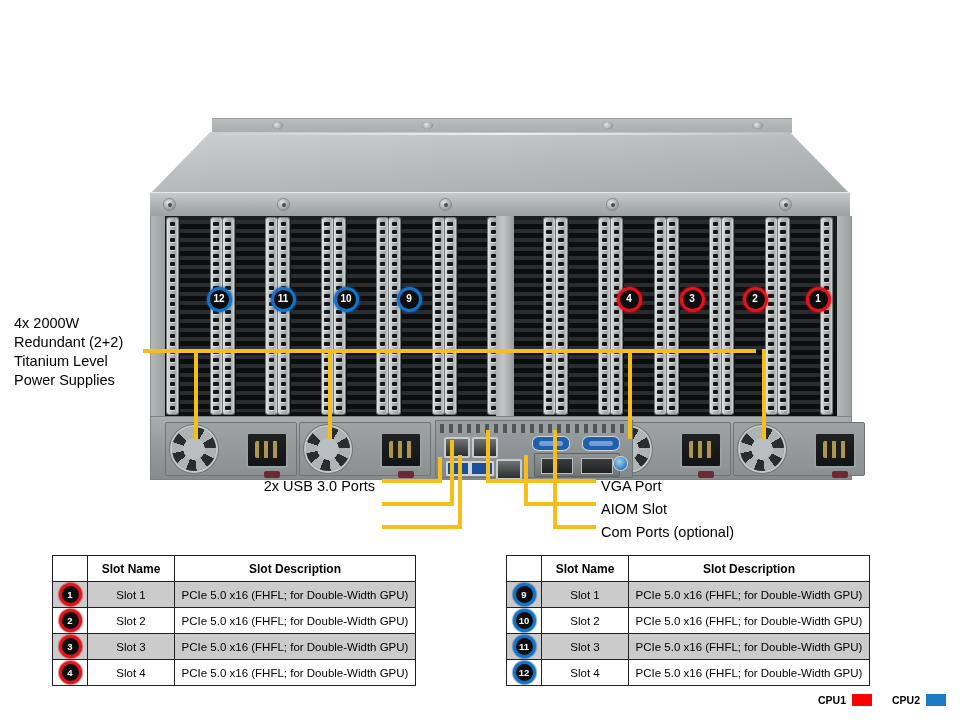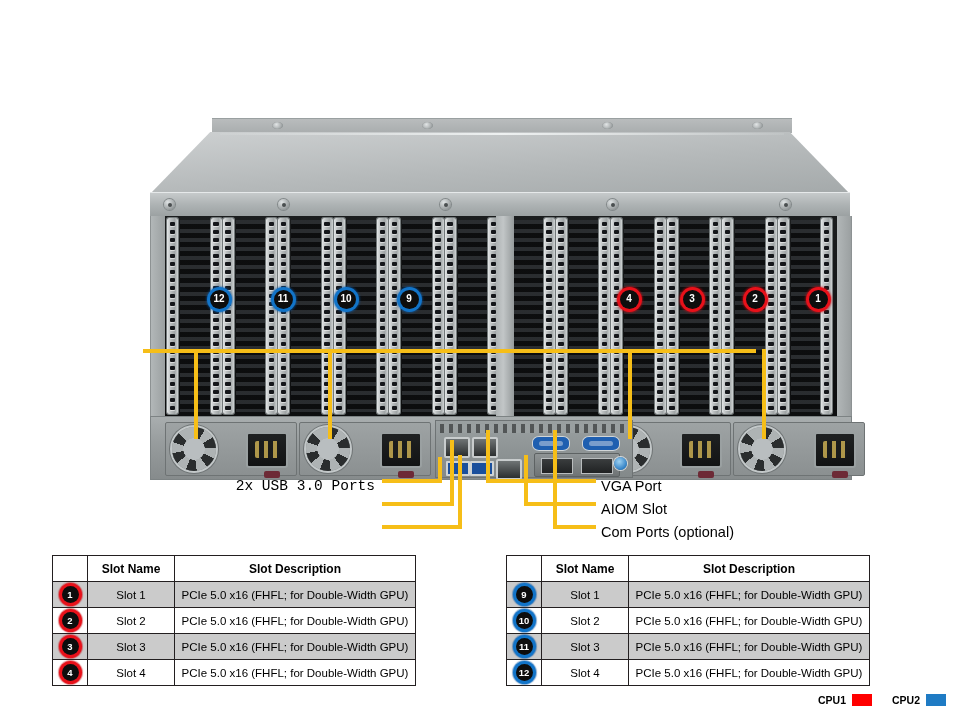--- a/index.html
+++ b/index.html
@@ -197,21 +197,21 @@
     background:#0d0d0d;
     box-shadow:0 0 0 3px #1274c8, 0 0 2px 4px rgba(10,90,170,.55);
   }
 
   
   .lead{position:absolute;background:#F6BE18;z-index:9;}
   .lead.h{height:4px;}
   .lead.v{width:4px;}
 
   .callout-text{position:absolute;font-size:14.5px;line-height:19px;z-index:10;white-space:nowrap;}
-  .callout-text.right{text-align:right;font-family:Liberation Mono, monospace;}
+  .callout-text.right{text-align:right;}
 
   
   .slot-table{
     position:absolute;
     border-collapse:collapse;
     font-size:11.5px;
     background:#fff;
   }
   .slot-table td,.slot-table th{
     border:1px solid #231f20;
@@ -948,20 +948,26 @@
   <div class="badge blue" style="left: 59.5px; top: 171.5px;">12</div>
       <div class="badge blue" style="left: 123.5px; top: 171.5px;">11</div>
       <div class="badge blue" style="left: 186.5px; top: 171.5px;">10</div>
       <div class="badge blue" style="left: 249.5px; top: 171.5px;">9</div>
       <div class="badge red" style="left: 469.5px; top: 171.5px;">4</div>
       <div class="badge red" style="left: 532.5px; top: 171.5px;">3</div>
       <div class="badge red" style="left: 595.5px; top: 171.5px;">2</div>
       <div class="badge red" style="left: 658.5px; top: 171.5px;">1</div>
     </div>
 
+  <div class="callout-text" id="psu-callout" style="left:14px;top:314px;">
+      <div>4x 2000W</div>
+      <div>Redundant (2+2)</div>
+      <div>Titanium Level</div>
+      <div>Power Supplies</div>
+    </div>
 
   <div class="callout-text right" style="left:0px;top:477px;width:375px;">2x USB 3.0 Ports</div>
 
   <div class="callout-text" style="left:601px;top:477px;">VGA Port</div>
   <div class="callout-text" style="left:601px;top:500px;">AIOM Slot</div>
   <div class="callout-text" style="left:601px;top:523px;">Com Ports (optional)</div>
 
   <div id="leaders">
       <div class="lead h" style="left: 143px; top: 349px; width: 613px;"></div>
       <div class="lead v" style="left: 194px; top: 349px; height: 90px;"></div>

